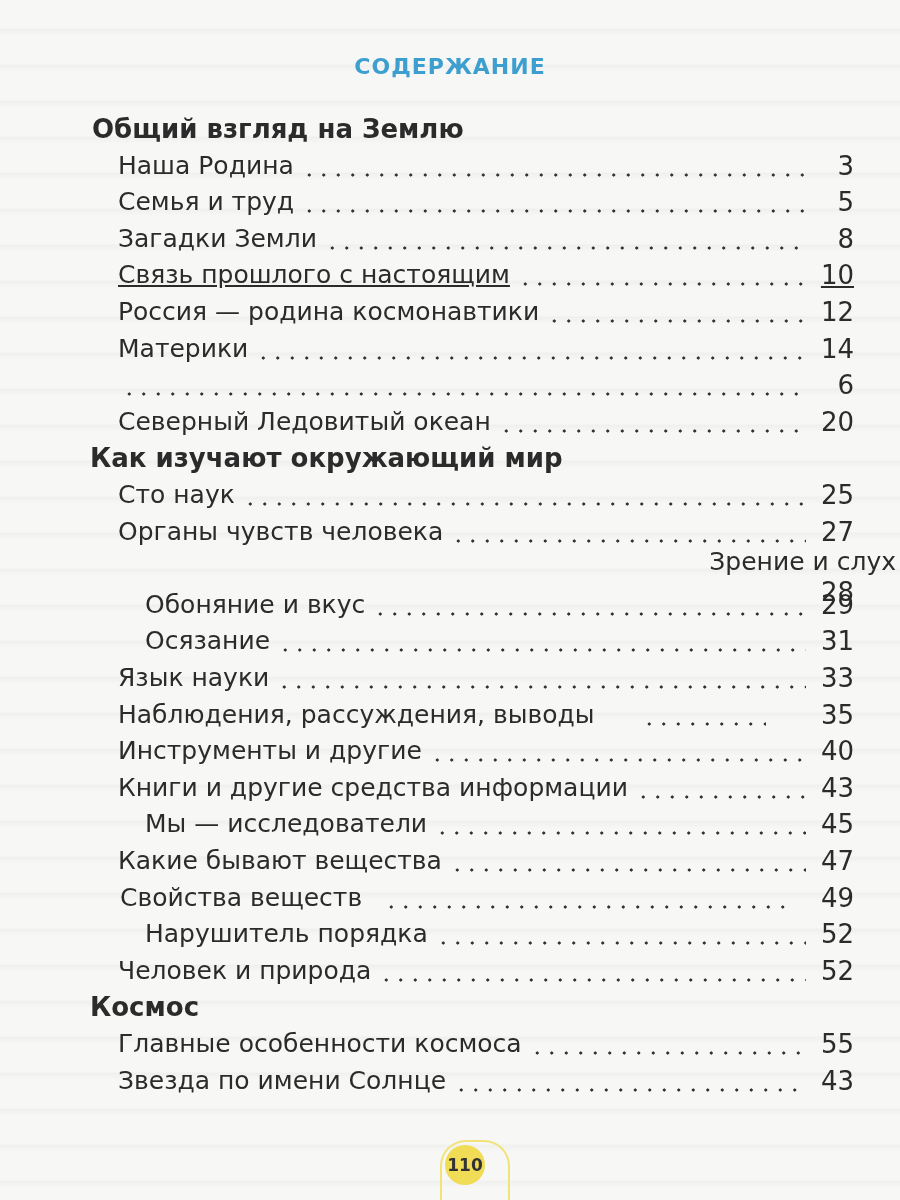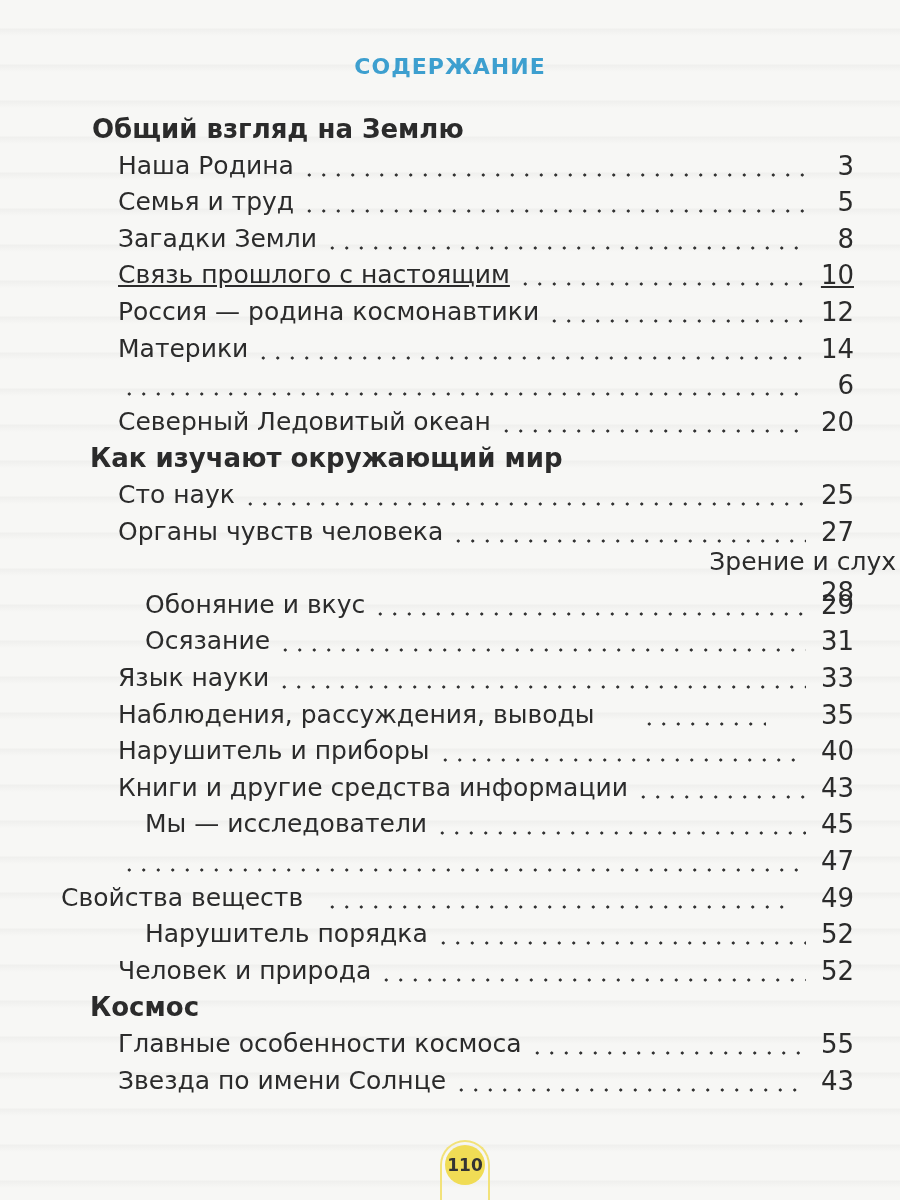--- a/index.html
+++ b/index.html
@@ -31,21 +31,21 @@
     }
     .row .label { white-space: nowrap; background: transparent; padding-right: 4px; }
     .row .dots {
       flex: 1; height: 30px; margin: 0 10px 0 4px;
       background-image: radial-gradient(circle, #333 1.4px, transparent 1.8px);
       background-size: 14.5px 6px; background-repeat: repeat-x; background-position: 0 21px;
     }
     .row .page { width: 38px; text-align: right; margin-right: 46px; font-size: 26px; }
     .section { font-weight: bold; font-size: 26px; }
     .page-badge {
-      position: absolute; left: 440px; top: 1140px; width: 50px; height: 60px;
+      position: absolute; left: 440px; top: 1140px; width: 70px; height: 60px;
       border: 2px solid #f2e27a; border-bottom: none; border-radius: 26px 26px 0 0;
       box-sizing: border-box;
     }
     .page-badge .circle {
       position: absolute; left: 3px; top: 3px; width: 40px; height: 40px; border-radius: 50%;
       background: #f0dc55; display: flex; align-items: center; justify-content: center;
       font-weight: bold; font-size: 17px; color: #333;
     }
   </style>
 </head>
@@ -128,39 +128,40 @@
       <span class="label">Язык науки</span>
       <span class="dots"></span>
       <span class="page">33</span>
     </div>
     <div class="row" style="top: 585.6px; padding-left: 118px; box-sizing: border-box; gap: 40px;">
       <span class="label">Наблюдения, рассуждения, выводы</span>
       <span class="dots"></span>
       <span class="page">35</span>
     </div>
     <div class="row" style="top: 622.2px; padding-left: 118px; box-sizing: border-box;">
-      <span class="label">Нарушитель и приборы</span>
+      <span class="label">Инструменты и другие</span>
       <span class="dots"></span>
       <span class="page">40</span>
     </div>
     <div class="row" style="top: 658.8px; padding-left: 118px; box-sizing: border-box;">
       <span class="label">Книги и другие средства информации</span>
       <span class="dots"></span>
       <span class="page">43</span>
     </div>
     <div class="row" style="top: 695.4px; padding-left: 145px; box-sizing: border-box;">
       <span class="label">Мы — исследователи</span>
       <span class="dots"></span>
       <span class="page">45</span>
     </div>
     <div class="row" style="top: 732px; padding-left: 118px; box-sizing: border-box;">
+      <span class="label">Какие бывают вещества</span>
       <span class="dots"></span>
       <span class="page">47</span>
     </div>
-    <div class="row" style="top: 768.6px; padding-left: 61px; box-sizing: border-box; gap: 14px;">
+    <div class="row" style="top: 768.6px; padding-left: 120px; box-sizing: border-box; gap: 14px;">
       <span class="label">Свойства веществ</span>
       <span class="dots"></span>
       <span class="page">49</span>
     </div>
     <div class="row" style="top: 805.2px; padding-left: 145px; box-sizing: border-box;">
       <span class="label">Нарушитель порядка</span>
       <span class="dots"></span>
       <span class="page">52</span>
     </div>
     <div class="row" style="top: 841.8px; padding-left: 118px; box-sizing: border-box;">

